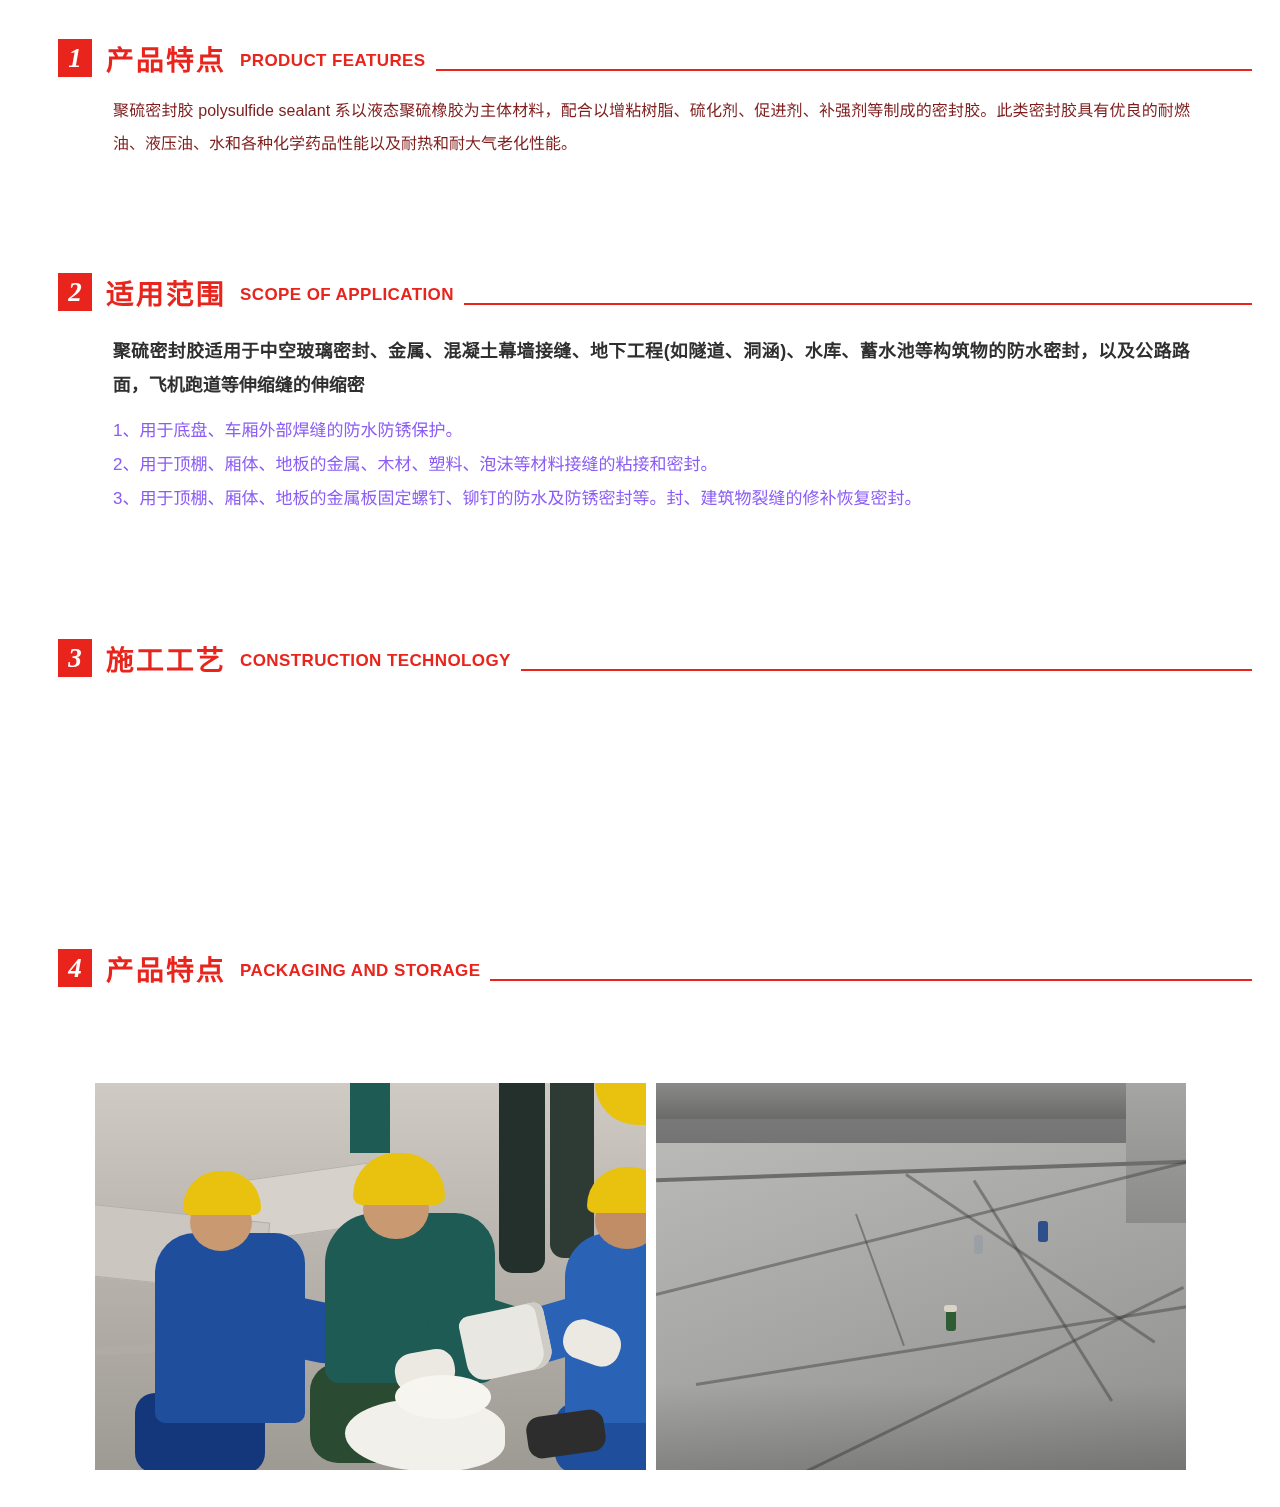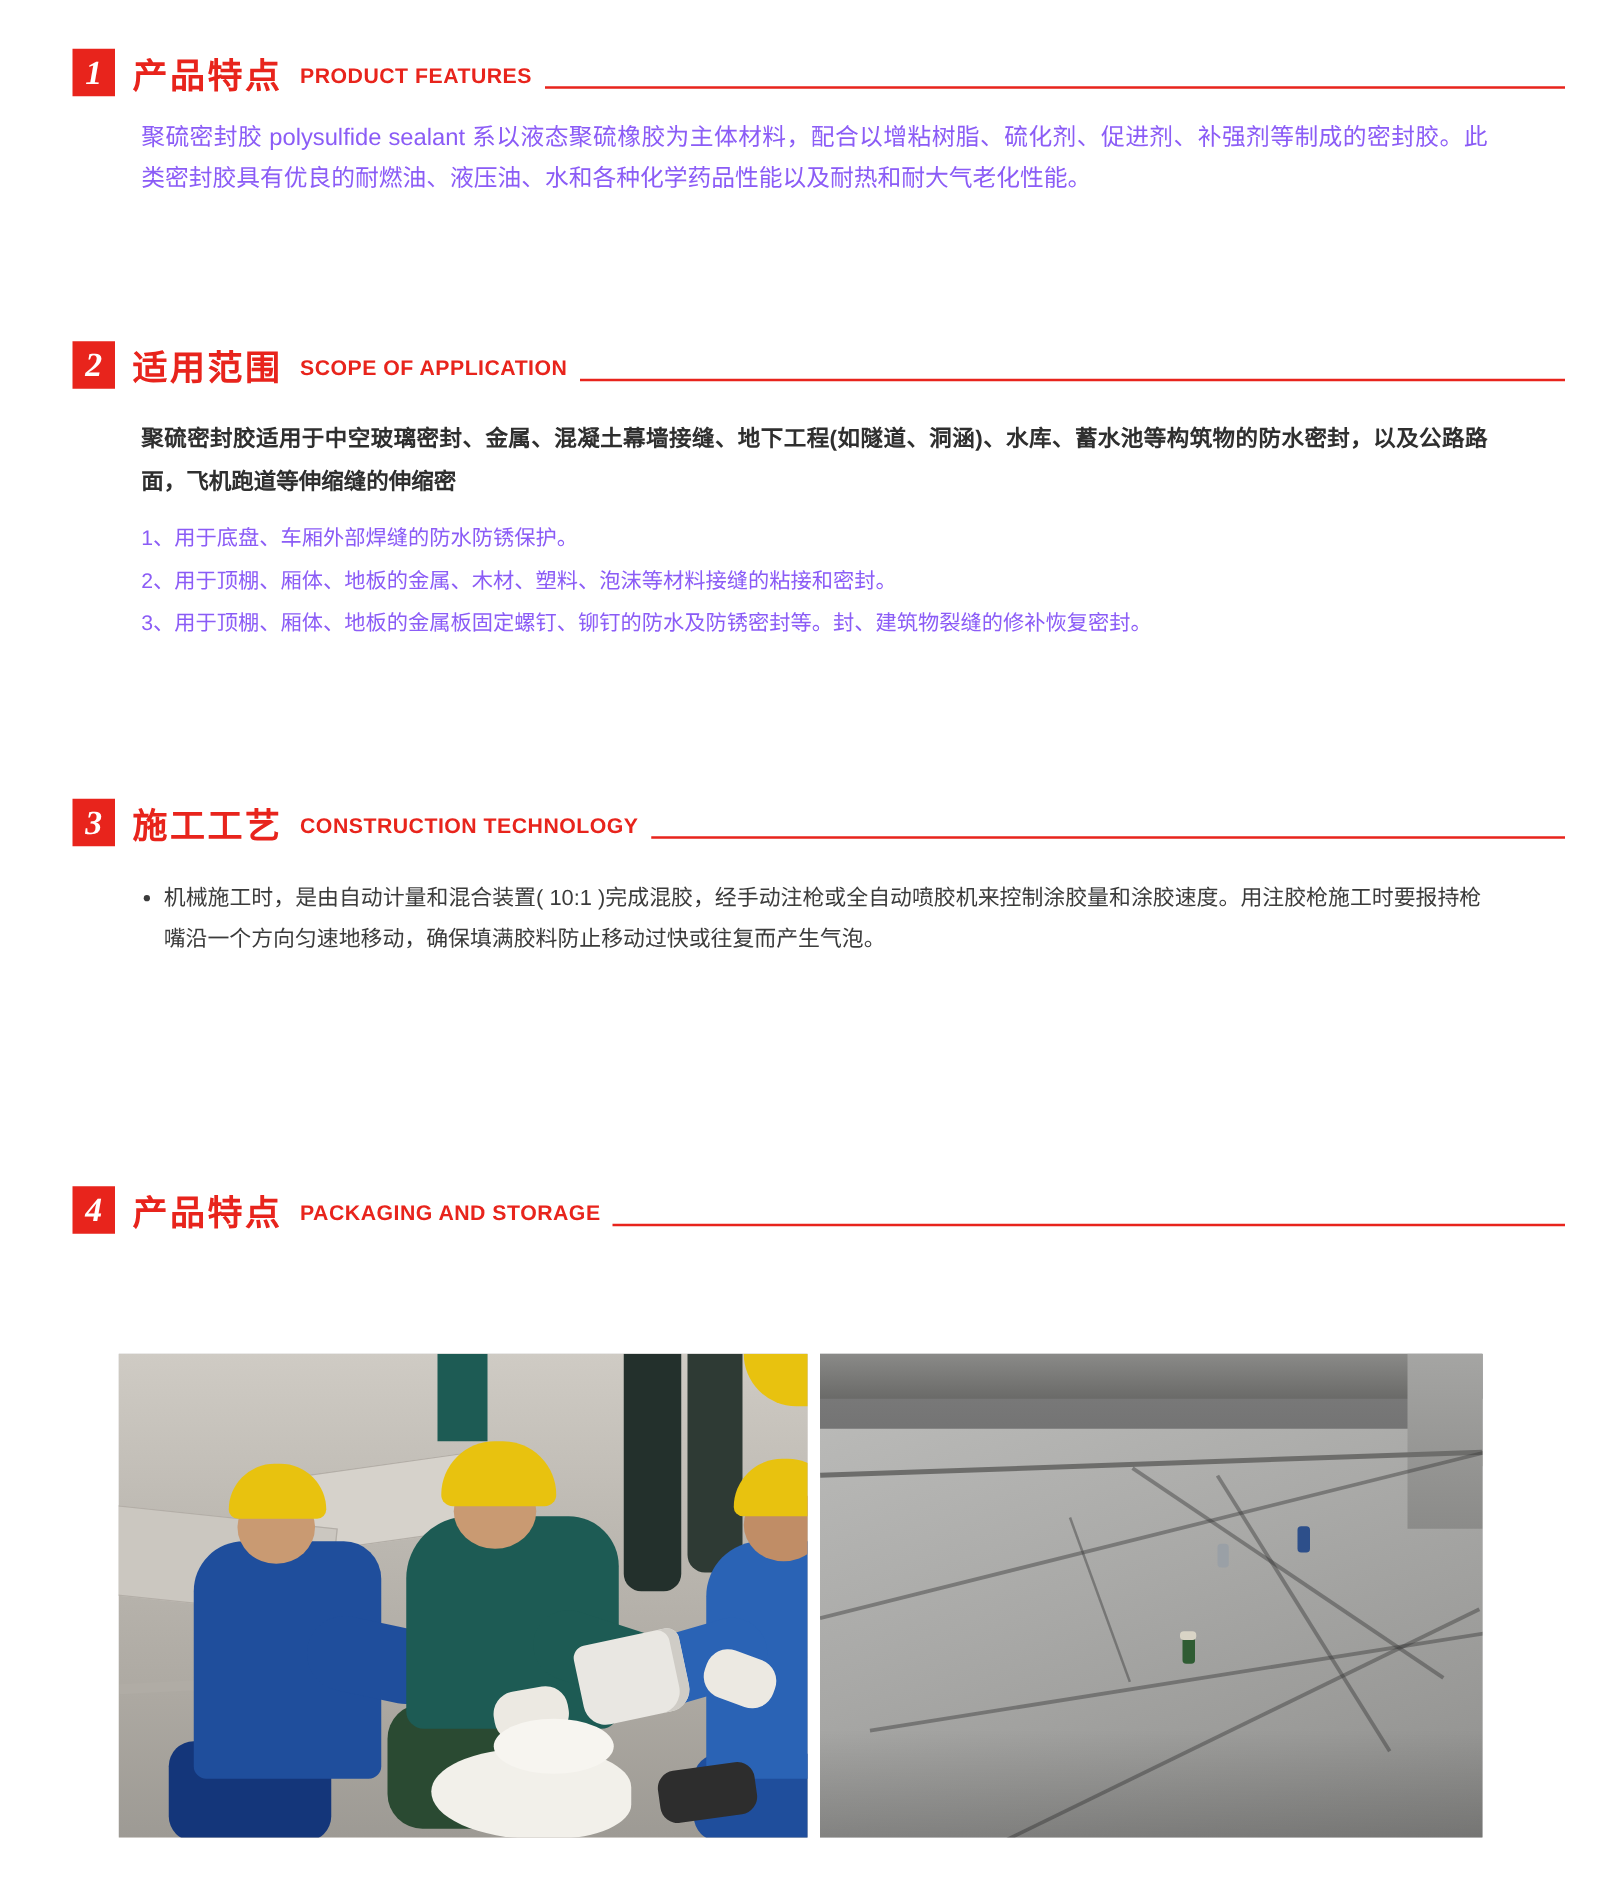--- a/index.html
+++ b/index.html
@@ -76,23 +76,23 @@
     background: #e8241c;
     margin-left: 10px;
     position: relative;
     top: 12px;
   }
 
   
   .body-text {
     margin-left: 113px;
     margin-right: 90px;
-    font-size: 19px;
+    font-size: 16px;
     line-height: 33px;
-    color: #8b5cf6;
+    color: #7f1d1d;
     text-align: justify;
   }
   .body-text.bold {
     font-weight: bold;
     color: #2f2f2f;
     font-size: 18px;
     line-height: 34px;
   }
   .list-line {
     margin-left: 113px;
@@ -258,21 +258,20 @@
   </div>
 
   <div class="section" style="top:634px;">
     <div class="sec-head">
       <div class="num-box">3</div>
       <div class="title-cn">施工工艺</div>
       <div class="title-en">CONSTRUCTION TECHNOLOGY</div>
       <div class="rule"></div>
     </div>
     <ul class="bullets" style="margin-top:20px;">
-      <li>机械施工时，是由自动计量和混合装置( 10:1 )完成混胶，经手动注枪或全自动喷胶机来控制涂胶量和涂胶速度。用注胶枪施工时要报持枪嘴沿一个方向匀速地移动，确保填满胶料防止移动过快或往复而产生气泡。</li>
     </ul>
   </div>
 
   <div class="section" style="top:944px;">
     <div class="sec-head">
       <div class="num-box">4</div>
       <div class="title-cn">产品特点</div>
       <div class="title-en">PACKAGING AND STORAGE</div>
       <div class="rule"></div>
     </div>

